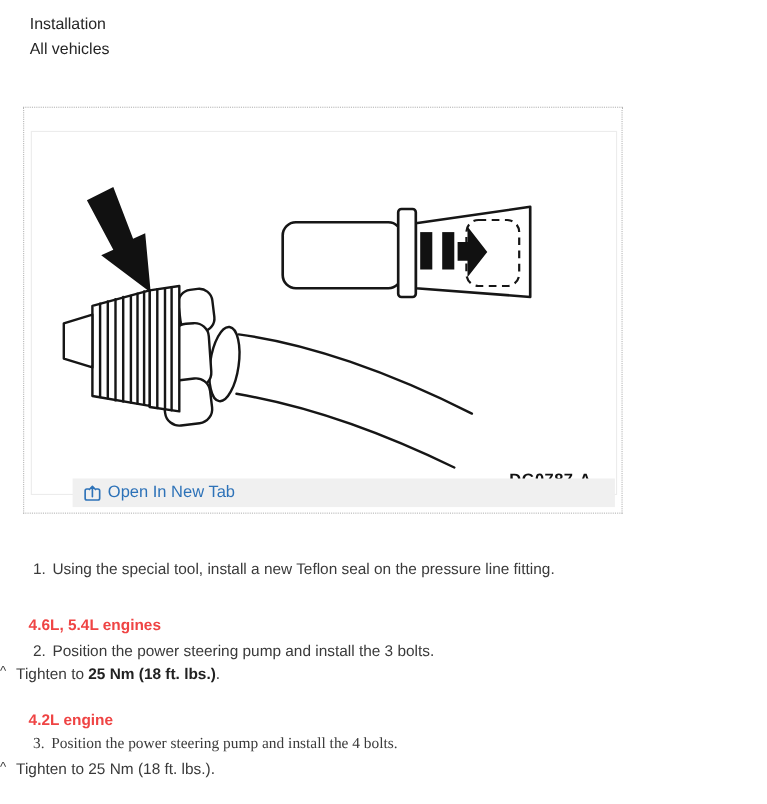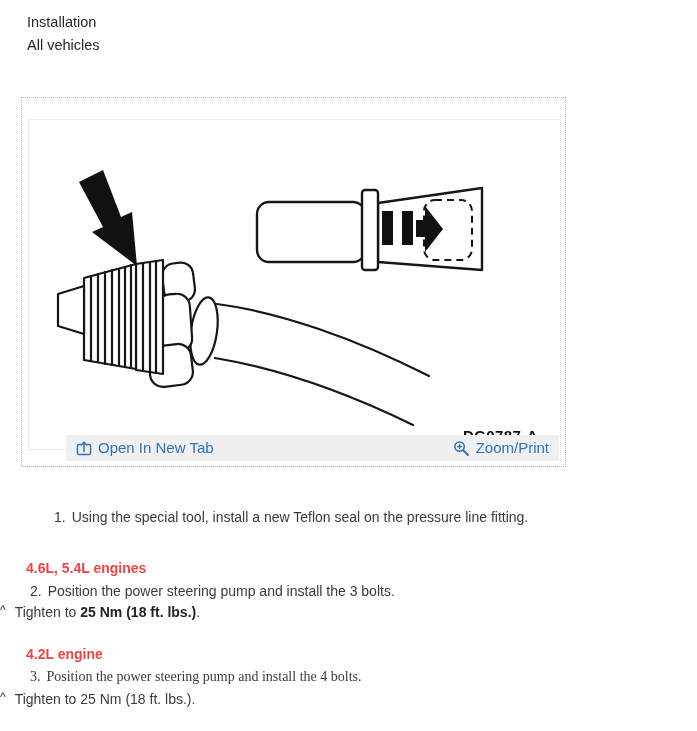--- a/index.html
+++ b/index.html
@@ -32,21 +32,21 @@
   }
   .flink svg{display:block;}
 
   
   .step-row{position:absolute;left:0;padding-left:30px;font-size:14px;color:#3a3a3a;white-space:nowrap;}
   .step-row .num{display:inline-block;margin-right:6px;}
   .group-heading{position:absolute;left:26px;font-size:14px;font-weight:bold;color:#ef4444;white-space:nowrap;}
   .sub-row{position:absolute;left:0;font-size:14px;color:#3a3a3a;white-space:nowrap;}
   .sub-row .caret{font-size:12px;display:inline-block;transform:translateY(-3px);margin-right:9px;color:#3a3a3a;}
   .sub-row b{color:#222;}
-  .row1{top:509px;margin-left:24px;} .h1{top:560px;} .row2{top:583px;} .sub1{top:604px;}
+  .row1{top:509px;} .h1{top:560px;} .row2{top:583px;} .sub1{top:604px;}
   .h2{top:646px;} .row3{top:669px;font-family:Liberation Serif, serif;} .sub2{top:691px;}
 </style>
 </head>
 <body>
 
 <div class="page-head">
   <div class="hline">Installation</div>
   <div class="hline">All vehicles</div>
 </div>
 
@@ -100,29 +100,20 @@
     </svg>
   </div>
   <div class="figure-footer">
     <a class="flink">
       <svg width="16" height="16" viewBox="0 0 16 16">
         <path d="M4.5,4.5 H3 A1.6,1.6 0 0 0 1.4,6.1 V12.9 A1.6,1.6 0 0 0 3,14.5 H13 A1.6,1.6 0 0 0 14.6,12.9 V6.1 A1.6,1.6 0 0 0 13,4.5 H11.5" stroke="#2d72b8" stroke-width="1.5" fill="none" stroke-linecap="round"></path>
         <path d="M8,11.5 V2.2 M5.2,5 L8,2.2 L10.8,5" stroke="#2d72b8" stroke-width="1.5" fill="none" stroke-linecap="round" stroke-linejoin="round"></path>
       </svg>
       <span>Open In New Tab</span>
     </a>
-    <a class="flink">
-      <svg width="17" height="17" viewBox="0 0 17 17">
-        <circle cx="6.6" cy="6.6" r="4.7" stroke="#2d72b8" stroke-width="1.5" fill="none"></circle>
-        <line x1="10.2" y1="10.2" x2="15" y2="15" stroke="#2d72b8" stroke-width="2" stroke-linecap="round"></line>
-        <line x1="4.2" y1="6.6" x2="9" y2="6.6" stroke="#2d72b8" stroke-width="1.3"></line>
-        <line x1="6.6" y1="4.2" x2="6.6" y2="9" stroke="#2d72b8" stroke-width="1.3"></line>
-      </svg>
-      <span>Zoom/Print</span>
-    </a>
   </div>
 </div>
 
 <div class="step-row row1">
   <span class="num">1.</span><span>Using the special tool, install a new Teflon seal on the pressure line fitting.</span>
 </div>
 
 <div class="group-heading h1">4.6L, 5.4L engines</div>
 
 <div class="step-row row2">

